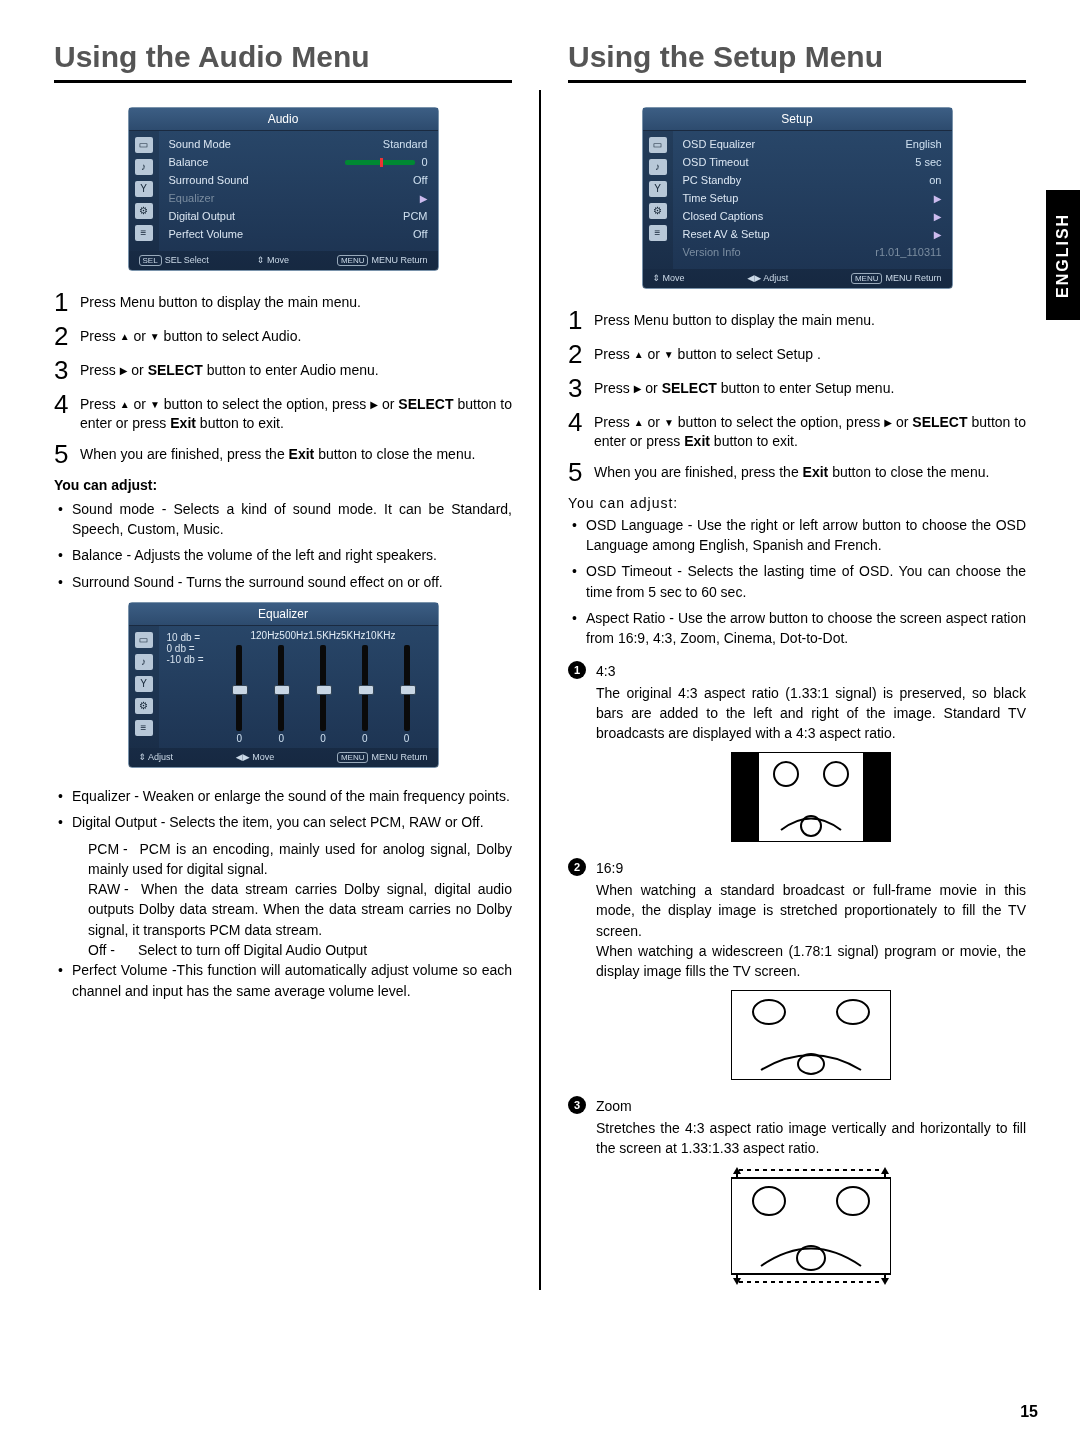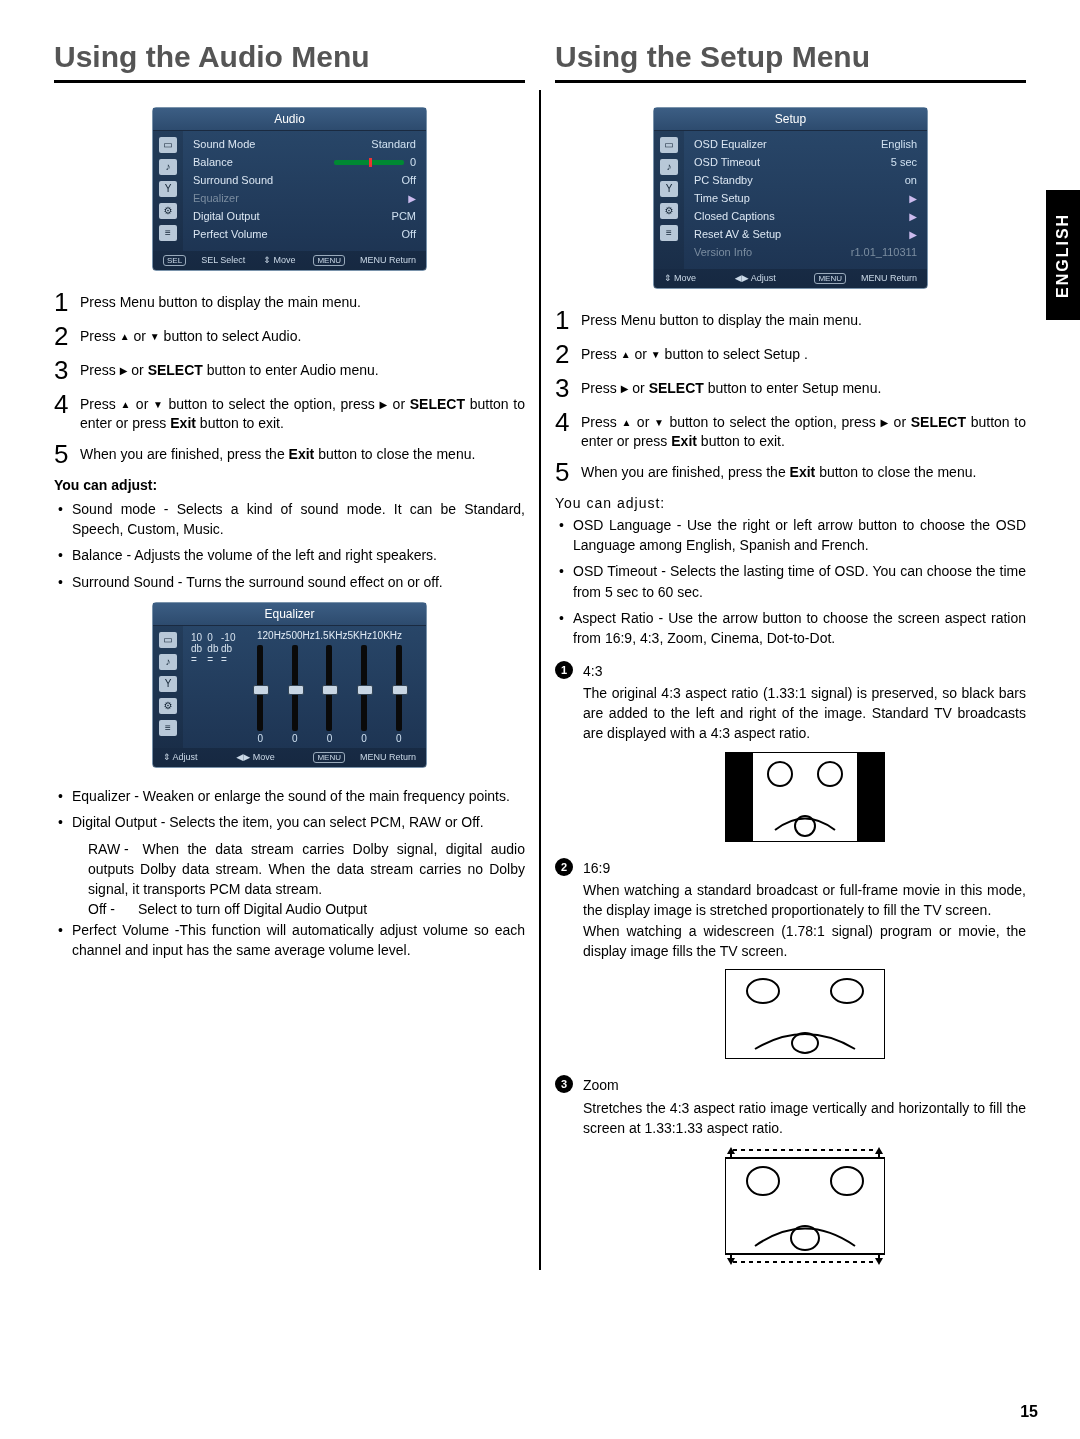--- a/index.html
+++ b/index.html
@@ -7,21 +7,21 @@
     background: #fff;
     font-family: Arial, Helvetica, sans-serif;
     color: #000;
     width: 1080px;
     height: 1439px;
     position: relative;
     padding: 40px 40px 20px 40px;
   }
   .cols {
     display: flex;
-    gap: 0;
+    gap: 13px;
     position: relative;
   }
   .col {
     flex: 1;
     padding: 0 14px;
   }
   .divider {
     width: 2px;
     background: #000;
     align-self: stretch;
@@ -30,21 +30,21 @@
   h1 {
     font-size: 30px;
     font-weight: bold;
     color: #555;
     border-bottom: 3px solid #000;
     padding-bottom: 6px;
     margin-bottom: 24px;
   }
   
   .osd {
-    width: 275px;
+    width: 311px;
     margin: 0 auto 18px auto;
     background: linear-gradient(#2a496c, #1c3250);
     border: 1px solid #7a93ab;
     border-radius: 4px;
     padding: 0;
     color: #dbe6f2;
     font-size: 11px;
     position: relative;
   }
   .osd-title {
@@ -100,25 +100,25 @@
   }
   .osd-footer {
     display:flex;
     justify-content: space-between;
     padding: 4px 10px;
     font-size: 9px;
     background: rgba(0,0,0,.18);
     color:#cbd9e7;
   }
   .osd-footer .btntag{
-    display:inline-block;border:1px solid #9ab;border-radius:3px;padding:0 3px;margin-right:15px;font-size:8px;text-align:right;
+    display:inline-block;border:1px solid #9ab;border-radius:3px;padding:0 3px;margin-right:3px;font-size:8px;text-align:right;
   }
   .eq-scale{
     width:60px; padding:6px 4px 6px 8px; font-size:10px; color:#d6e2ee;
-    display:flex; flex-direction:row; height:110px;
+    display:flex; flex-direction:column; height:110px;
   }
   .eq-sliders{
     flex:1; position:relative; padding:4px 10px 4px 0;
   }
   .eq-hdr{ display:flex; justify-content:center; font-size:10px; color:#e2ecf6; margin-bottom:4px;}
   .eq-track{
     display:flex; justify-content:space-around; height:86px; position:relative;
   }
   .eq-track .slider{
     width:6px; background:#0a0a0a; position:relative; border-radius:2px;
@@ -307,20 +307,21 @@
         <span>◀▶ <span>Move</span></span>
         <span><span class="btntag">MENU</span><span>MENU  Return</span></span>
       </div>
     </div>
 
     <ul class="bul" id="left-adjust-bottom" style="margin-top:12px;">
         <li class="justify">Equalizer - Weaken or enlarge the sound of the main frequency points.</li>
         <li class="justify">Digital Output - Selects the item, you can select PCM, RAW or Off.</li>
       </ul>
     <div id="digital-sub">
+        <div class="sub-indent justify"><span class="lbl">PCM -</span> PCM is an encoding, mainly used for anolog signal, Dolby mainly used for digital signal.</div>
         <div class="sub-indent justify"><span class="lbl">RAW -</span> When the data stream carries Dolby signal, digital audio outputs Dolby data stream. When the data stream carries no Dolby signal, it transports PCM data stream.</div>
         <div class="sub-indent justify"><span class="lbl">Off  -</span> Select to turn off Digital Audio Output</div>
       </div>
     <ul class="bul">
         <li class="justify">Perfect Volume  -This function will automatically adjust volume so each channel and input has the same average volume level.</li>
       </ul>
   </div>
 
   <div class="divider"></div>
 

